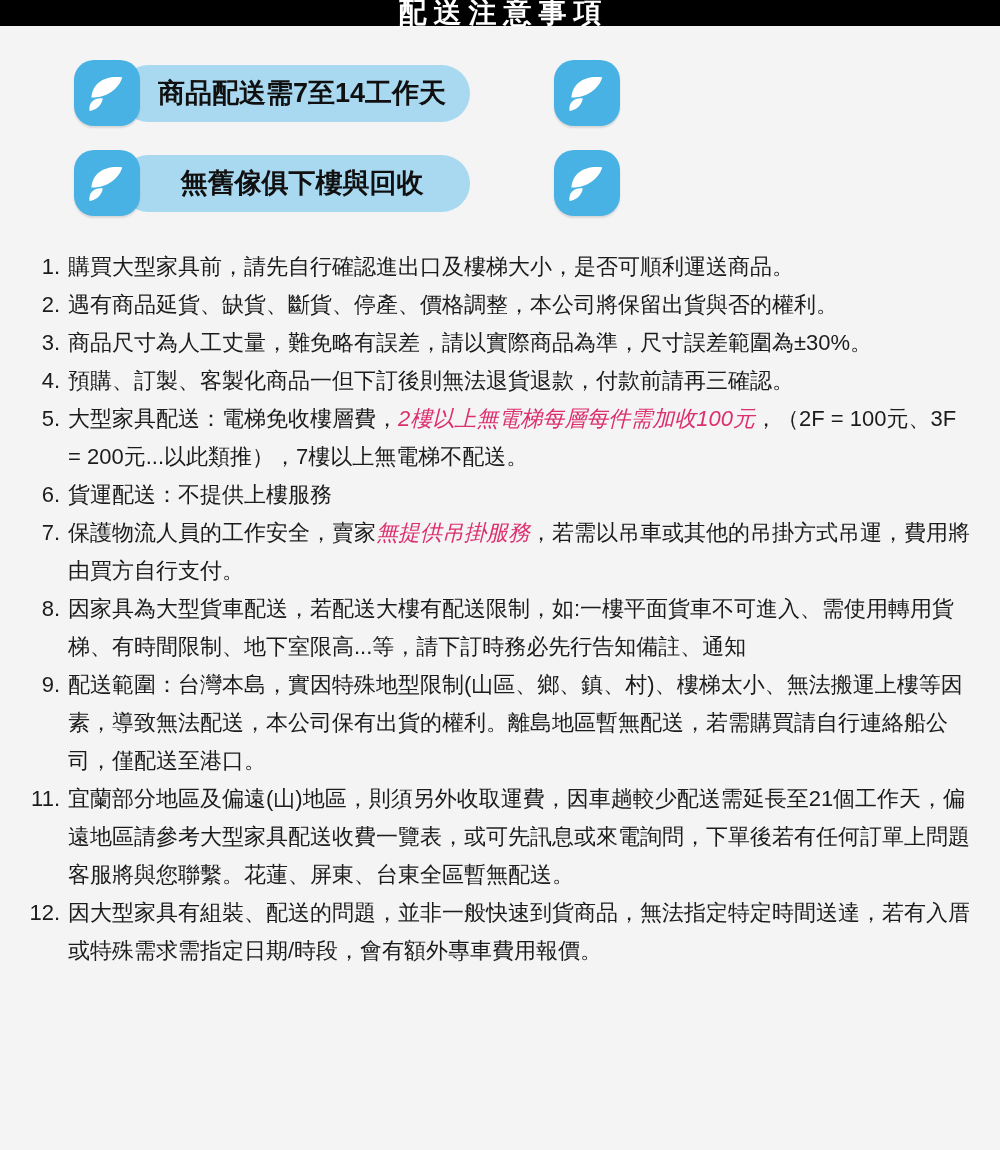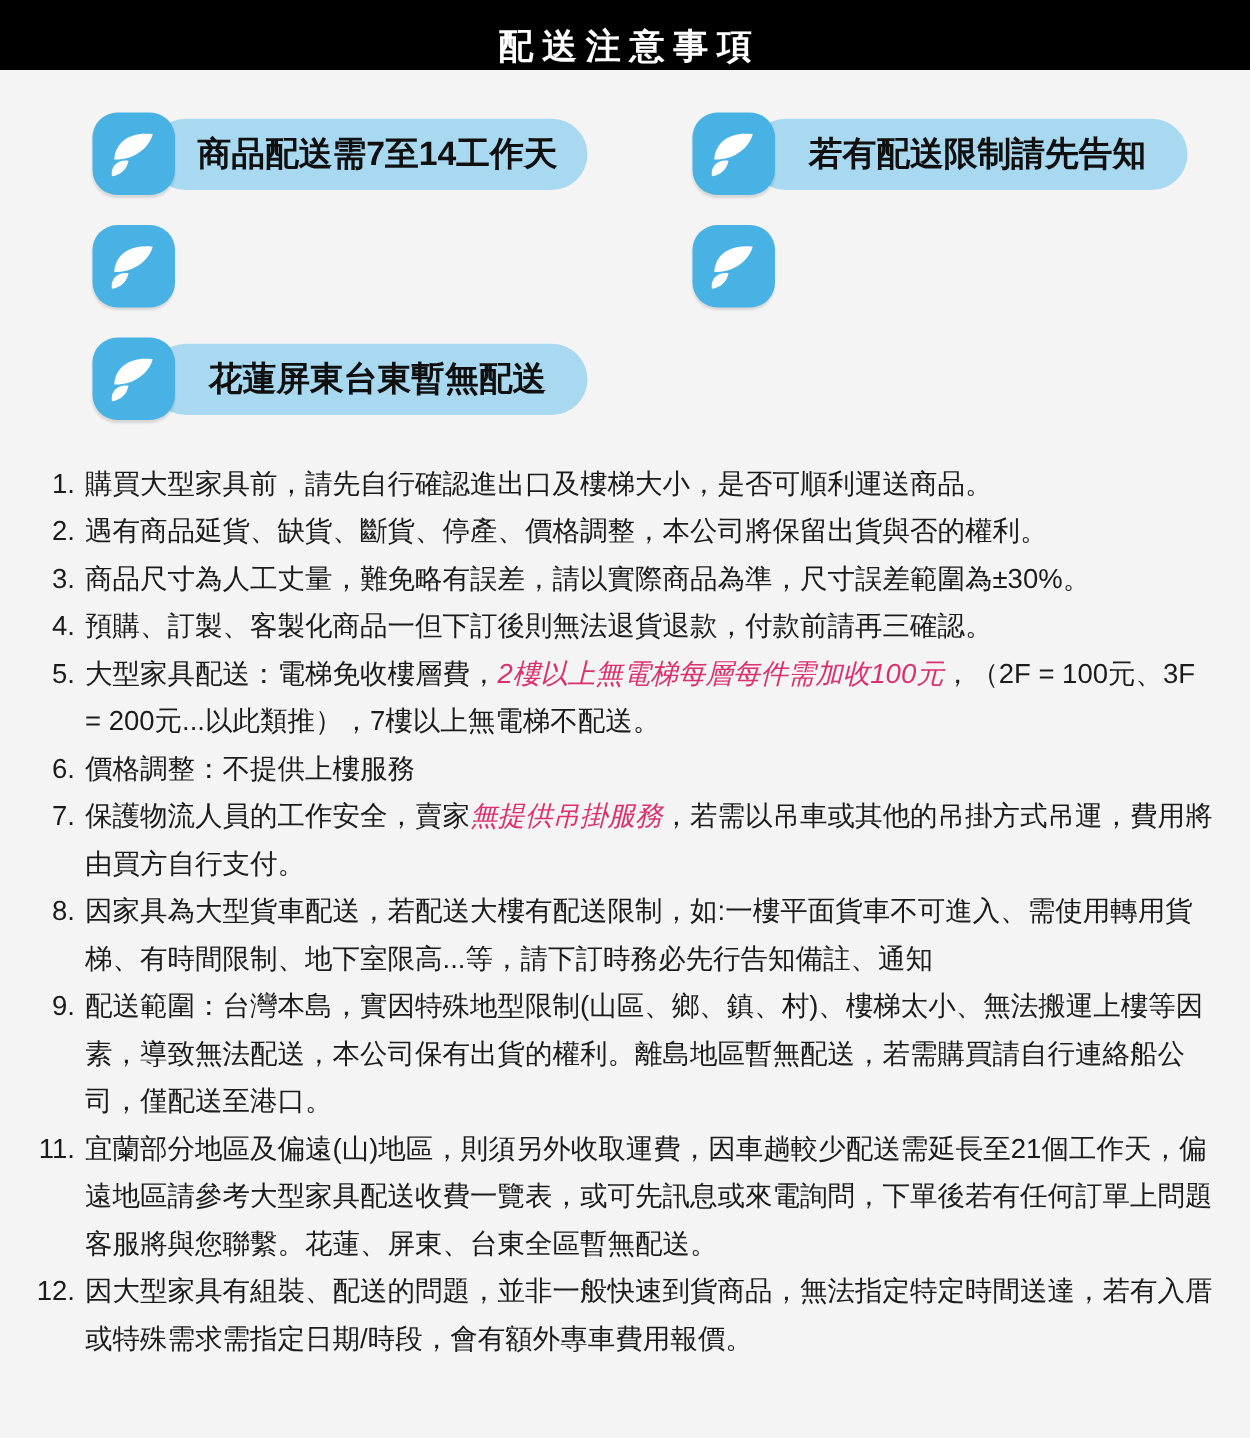--- a/index.html
+++ b/index.html
@@ -4,23 +4,23 @@
 <style>
   html, body { margin: 0; padding: 0; }
   body {
     width: 1000px; height: 1150px;
     background: var(--page-bg, #f4f4f5);
     font-family: "Liberation Sans", "DejaVu Sans", sans-serif;
     color: var(--text-color, #1b1b1b);
     overflow: hidden;
   }
   .title-bar {
-    height: 56px; width: 100%;
+    height: 26px; width: 100%;
     background: var(--bar-bg, #000);
-    display: flex; align-items: flex-end; justify-content: center;
+    display: flex; align-items: center; justify-content: center;
   }
   .title-bar .title {
     color: var(--bar-fg, #fff);
     font-size: 28px; font-weight: bold; letter-spacing: 7px;
     padding-left: 7px; 
   }
   .badges {
     display: grid;
     grid-template-columns: 1fr 1fr;
     column-gap: 58px; row-gap: 24px;
@@ -78,46 +78,37 @@
       </div>
       <div class="badge-pill">商品配送需7至14工作天</div>
     </div>
     <div class="badge">
       <div class="badge-icon">
         <svg viewBox="0 0 100 100" xmlns="http://www.w3.org/2000/svg">
           <path d="M16 60 C18 28 46 11 83 16 C76 42 48 61 16 60 Z" fill="#fff"></path>
           <path d="M12 89 C9 72 22 59 41 62 C38 77 27 87 12 89 Z" fill="#fff"></path>
         </svg>
       </div>
-      <div class="badge-pill">若有配送限制請先告知</div>
     </div>
     <div class="badge">
       <div class="badge-icon">
         <svg viewBox="0 0 100 100" xmlns="http://www.w3.org/2000/svg">
           <path d="M16 60 C18 28 46 11 83 16 C76 42 48 61 16 60 Z" fill="#fff"></path>
           <path d="M12 89 C9 72 22 59 41 62 C38 77 27 87 12 89 Z" fill="#fff"></path>
         </svg>
       </div>
+      <div class="badge-pill">無舊傢俱下樓與回收</div>
     </div>
     <div class="badge">
       <div class="badge-icon">
         <svg viewBox="0 0 100 100" xmlns="http://www.w3.org/2000/svg">
           <path d="M16 60 C18 28 46 11 83 16 C76 42 48 61 16 60 Z" fill="#fff"></path>
           <path d="M12 89 C9 72 22 59 41 62 C38 77 27 87 12 89 Z" fill="#fff"></path>
         </svg>
       </div>
-    </div>
-    <div class="badge">
-      <div class="badge-icon">
-        <svg viewBox="0 0 100 100" xmlns="http://www.w3.org/2000/svg">
-          <path d="M16 60 C18 28 46 11 83 16 C76 42 48 61 16 60 Z" fill="#fff"></path>
-          <path d="M12 89 C9 72 22 59 41 62 C38 77 27 87 12 89 Z" fill="#fff"></path>
-        </svg>
-      </div>
-      <div class="badge-pill">花蓮屏東台東暫無配送</div>
     </div>
   </div>
 
 <ol class="notes" id="notes">
     <li class="note-item">
       <span class="note-num">1.</span>
       <span class="note-text"><span>購買大型家具前，請先自行確認進出口及樓梯大小，是否可順利運送商品。</span></span>
     </li>
     <li class="note-item">
       <span class="note-num">2.</span>
@@ -130,21 +121,21 @@
     <li class="note-item">
       <span class="note-num">4.</span>
       <span class="note-text"><span>預購、訂製、客製化商品一但下訂後則無法退貨退款，付款前請再三確認。</span></span>
     </li>
     <li class="note-item">
       <span class="note-num">5.</span>
       <span class="note-text"><span>大型家具配送：電梯免收樓層費，</span><span class="hl">2樓以上無電梯每層每件需加收100元</span><span>，（2F = 100元、3F = 200元...以此類推），7樓以上無電梯不配送。</span></span>
     </li>
     <li class="note-item">
       <span class="note-num">6.</span>
-      <span class="note-text"><span>價格調整：不提供上樓服務</span></span>
+      <span class="note-text"><span>貨運配送：不提供上樓服務</span></span>
     </li>
     <li class="note-item">
       <span class="note-num">7.</span>
       <span class="note-text"><span>保護物流人員的工作安全，賣家</span><span class="hl">無提供吊掛服務</span><span>，若需以吊車或其他的吊掛方式吊運，費用將由買方自行支付。</span></span>
     </li>
     <li class="note-item">
       <span class="note-num">8.</span>
       <span class="note-text"><span>因家具為大型貨車配送，若配送大樓有配送限制，如:一樓平面貨車不可進入、需使用轉用貨梯、有時間限制、地下室限高...等，請下訂時務必先行告知備註、通知</span></span>
     </li>
     <li class="note-item">

